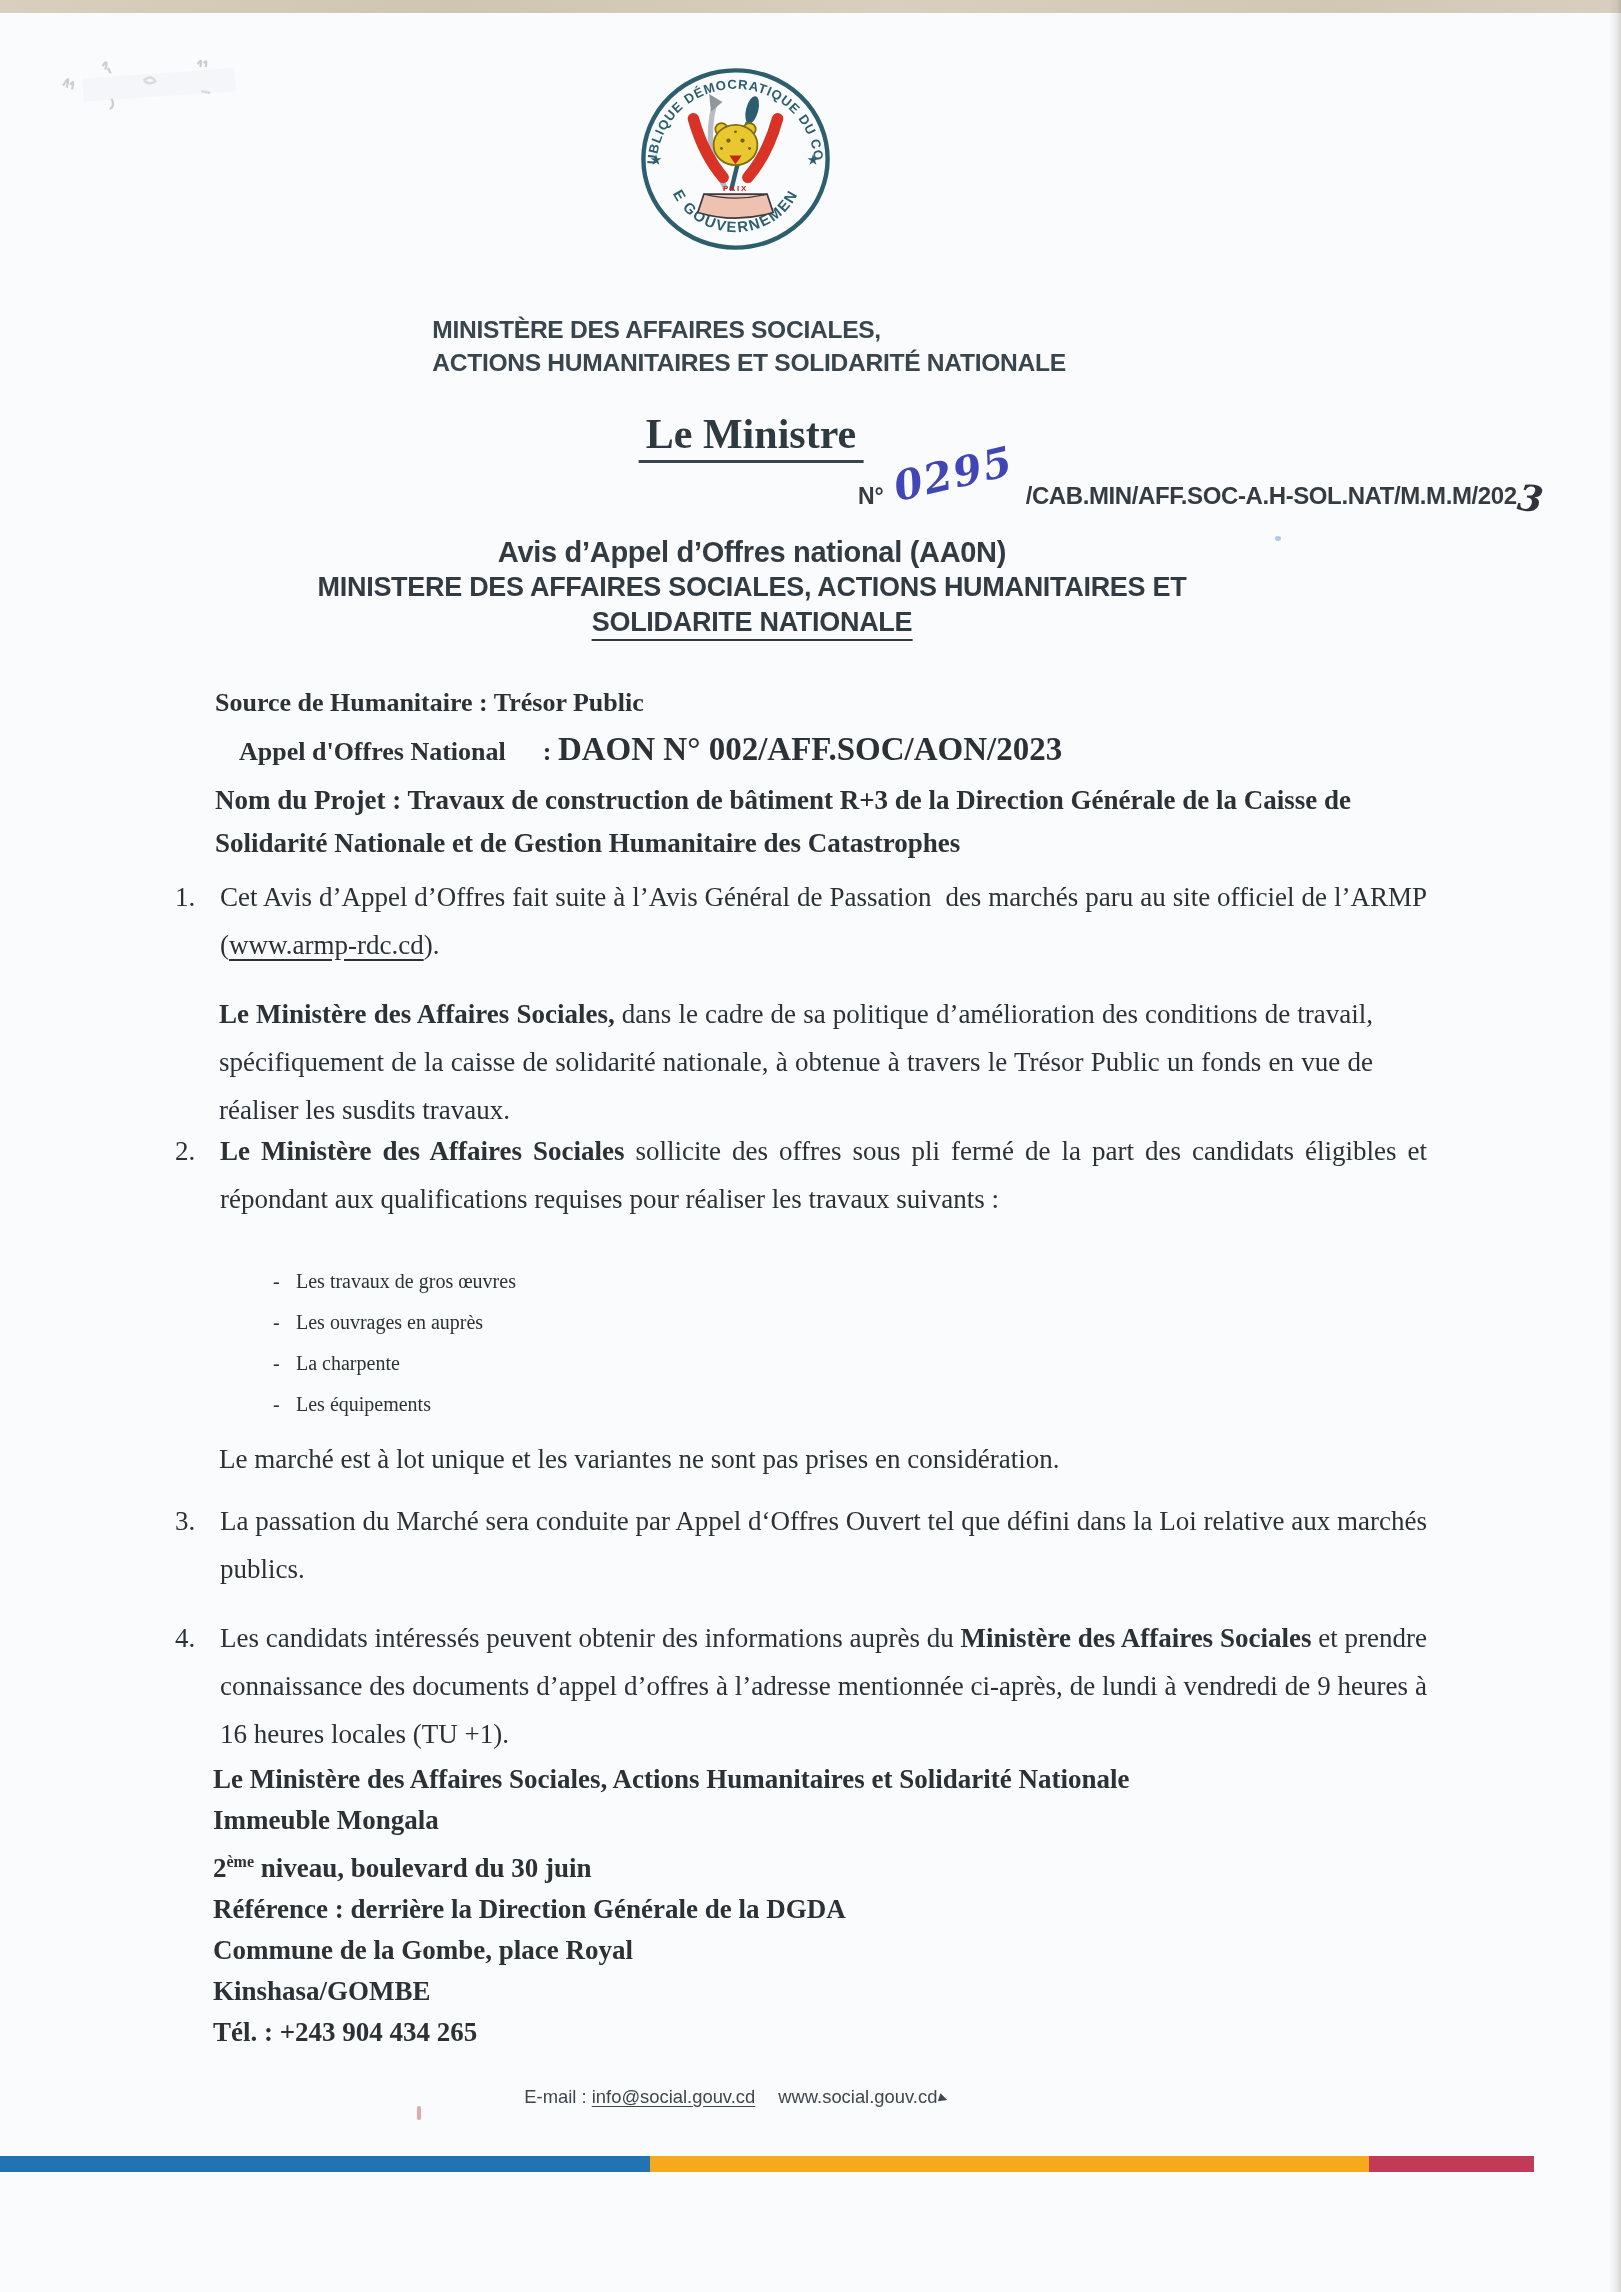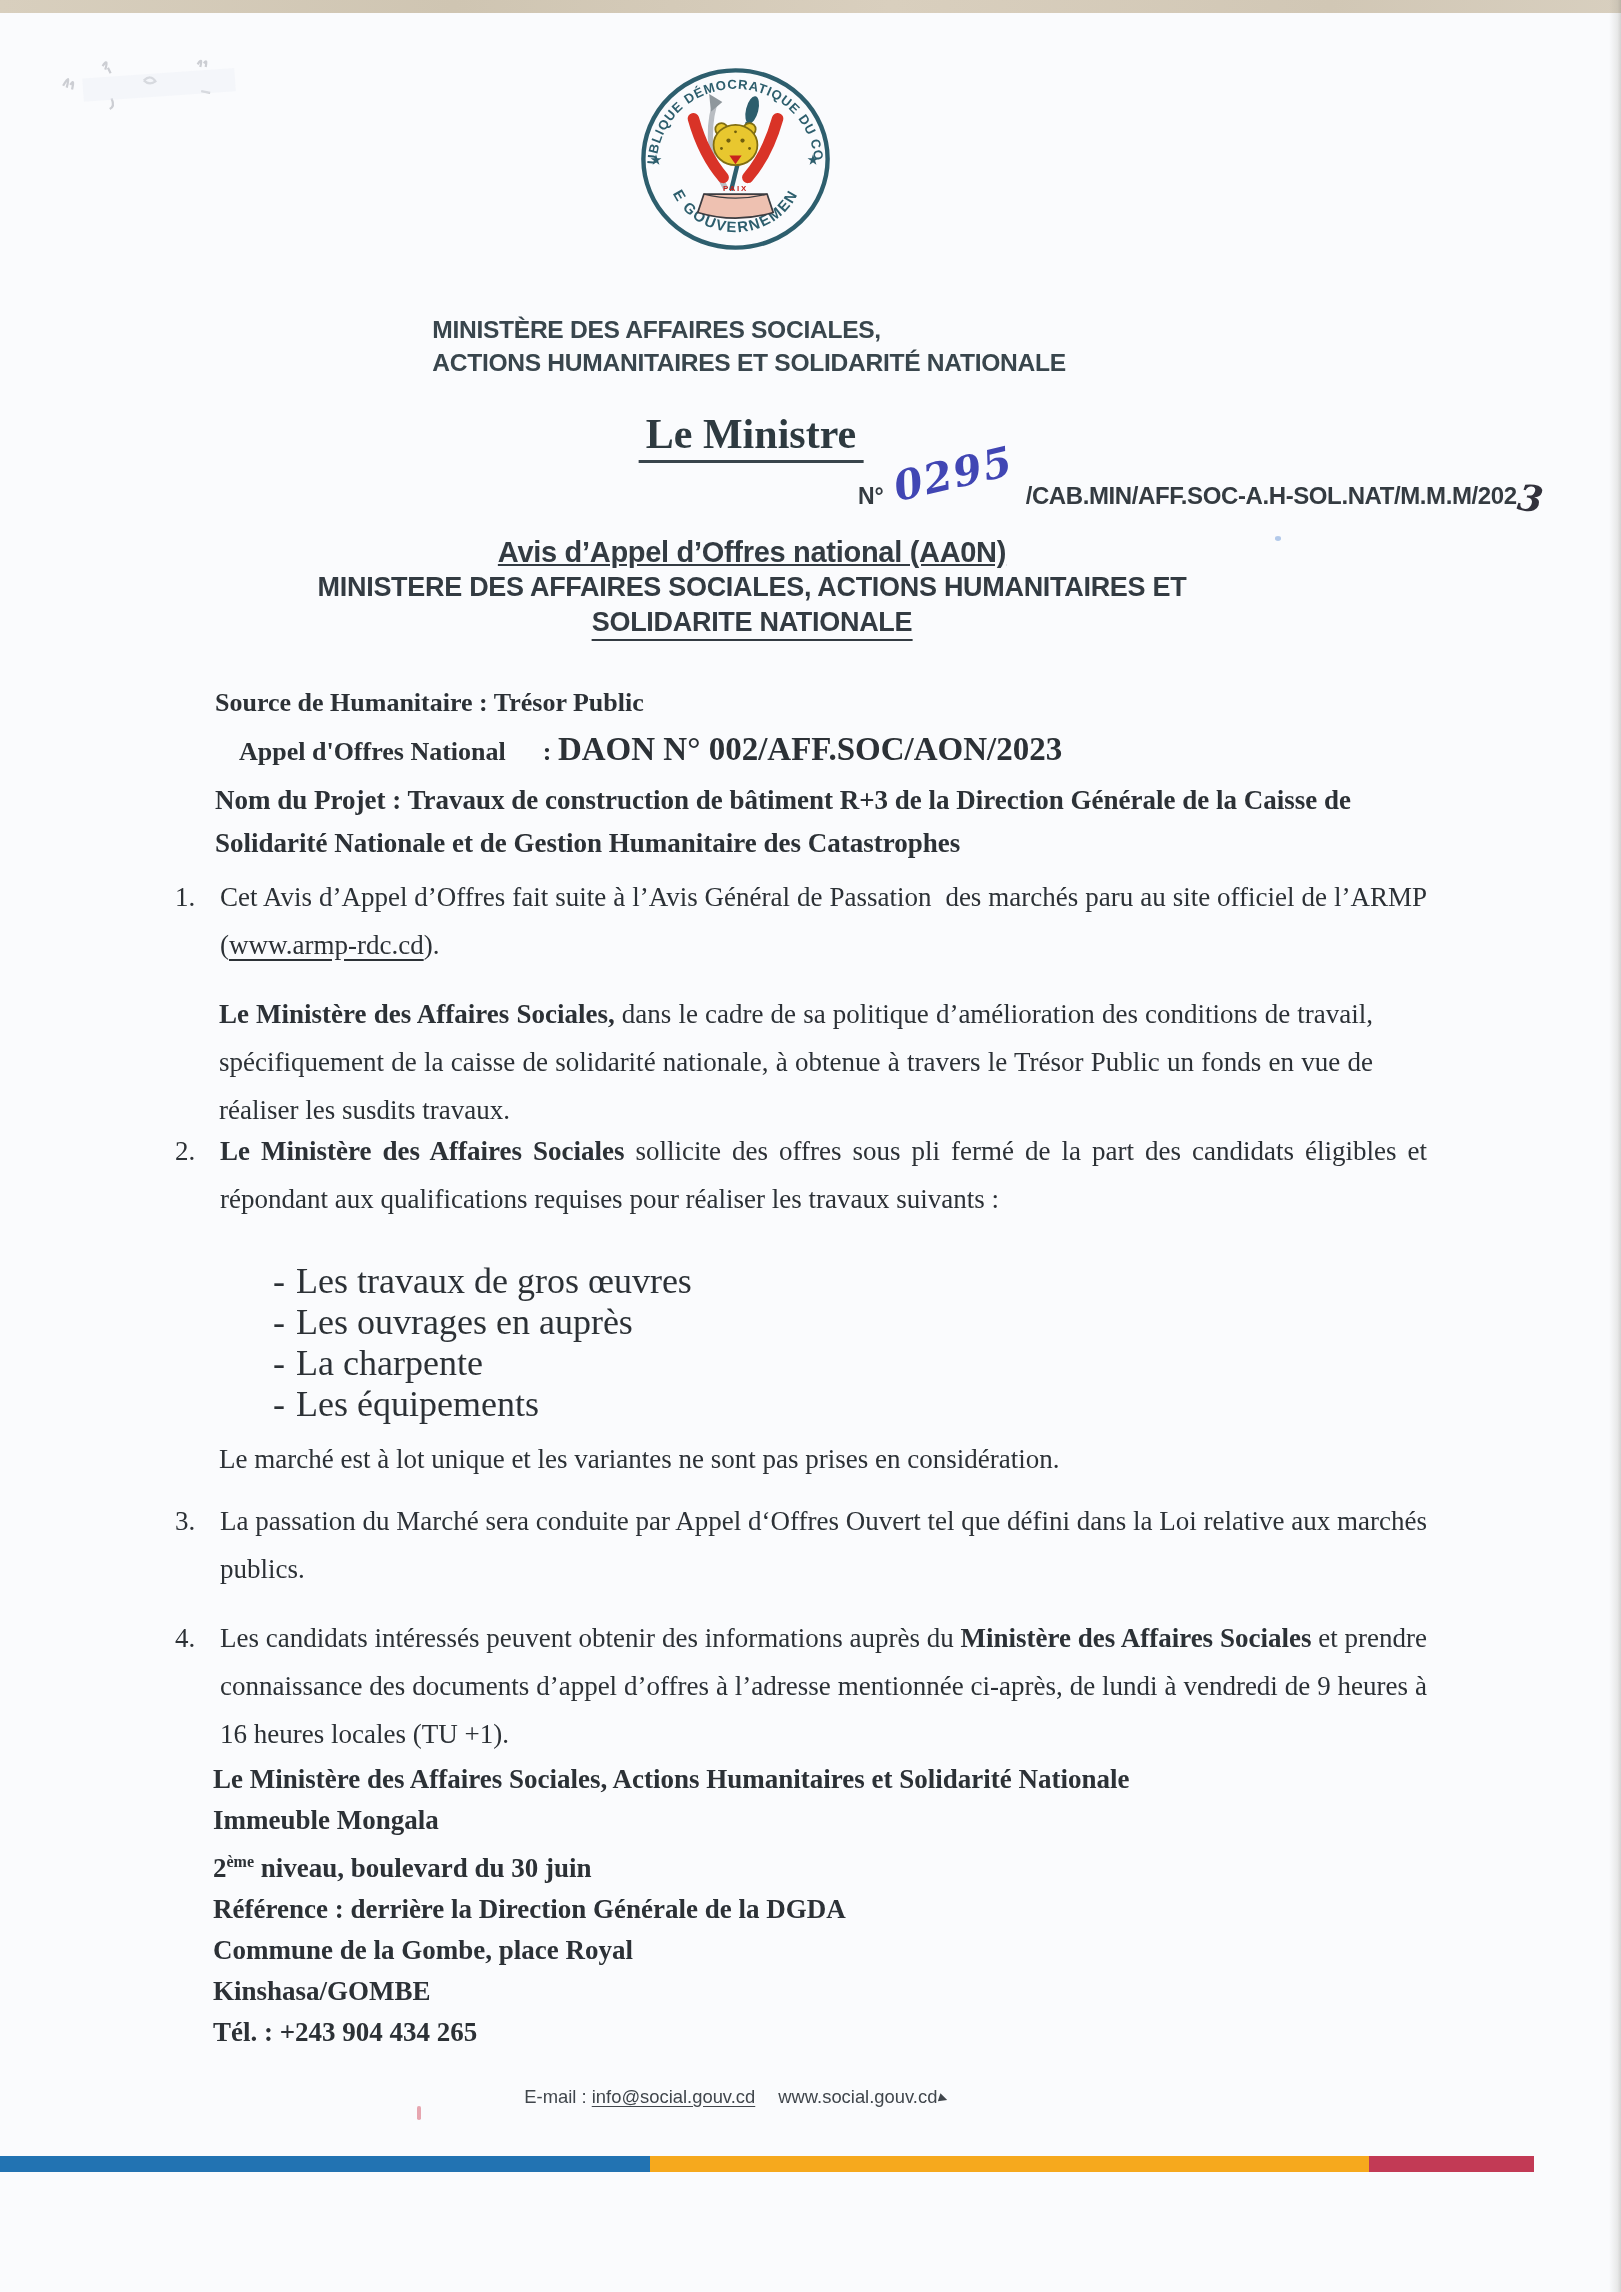--- a/index.html
+++ b/index.html
@@ -53,42 +53,42 @@
     font-size:41px;color:var(--handwriting-blue,#4146b4);transform:translateY(-16px) rotate(-13deg);
     margin:0 7.2px 0 5.4px;letter-spacing:1.8px;}
   .ref-suffix{font-size:24px;letter-spacing:-0.4px;}
   .ref-year-digit{display:inline-block;font-family:"DejaVu Serif",serif;font-style:italic;
     font-size:36px;color:#32323c;transform:translateY(7.2px) rotate(8deg);margin-left:-2.7px;}
 
   
   .doc-title{position:absolute;left:752px;top:534px;transform:translateX(-50%);
     text-align:center;font-family:"Liberation Sans",sans-serif;font-weight:700;
     color:#333b42;letter-spacing:-0.3px;white-space:nowrap;}
-  .doc-title .t1{font-size:29px;line-height:36px;text-decoration:underline;}
+  .doc-title .t1{font-size:29px;line-height:36px;}
   .doc-title .t2{font-size:27px;line-height:35px;}
   .doc-title .t3{font-size:27px;line-height:35px;}
   .doc-title .u{border-bottom:2.7px solid #333b42;padding-bottom:1.8px;}
 
   
   .meta{position:absolute;left:215px;top:688px;width:1182px;font-weight:700;}
   .meta .m1{font-size:26px;margin-bottom:13.4px;}
   .meta .m2{margin-bottom:10.7px;}
   .meta .m2 .lbl{font-size:26px;margin-left:24px;}
   .meta .m2 .val{font-size:33px;}
   .meta .m3{font-size:27px;line-height:43px;width:1173px;text-align:left;}
 
   
   .para{position:absolute;left:166px;width:1207px;padding-left:54px;
     font-size:27px;line-height:48px;text-align:justify;}
   .para .num{position:absolute;left:9px;}
   .para.nonum{left:219px;width:1154px;padding-left:0;}
   .t{white-space:pre-wrap;}
   .b{font-weight:700;}
   .link{text-decoration:underline;text-underline-offset:4.5px;}
-  .bullets{position:absolute;left:273px;top:1261px;font-size:36px;line-height:41px;}
+  .bullets{position:absolute;left:273px;top:1261px;font-size:20px;line-height:41px;}
   .bullet .dash{display:inline-block;width:23px;}
   .note{position:absolute;left:219px;top:1435px;font-size:27px;line-height:48px;}
 
   
   .address{position:absolute;left:213px;top:1759px;font-weight:700;
     font-size:27px;line-height:41px;}
   .address sup{font-size:16px;}
 
   
   .footer{position:absolute;left:736px;top:2083px;transform:translateX(-50%);

